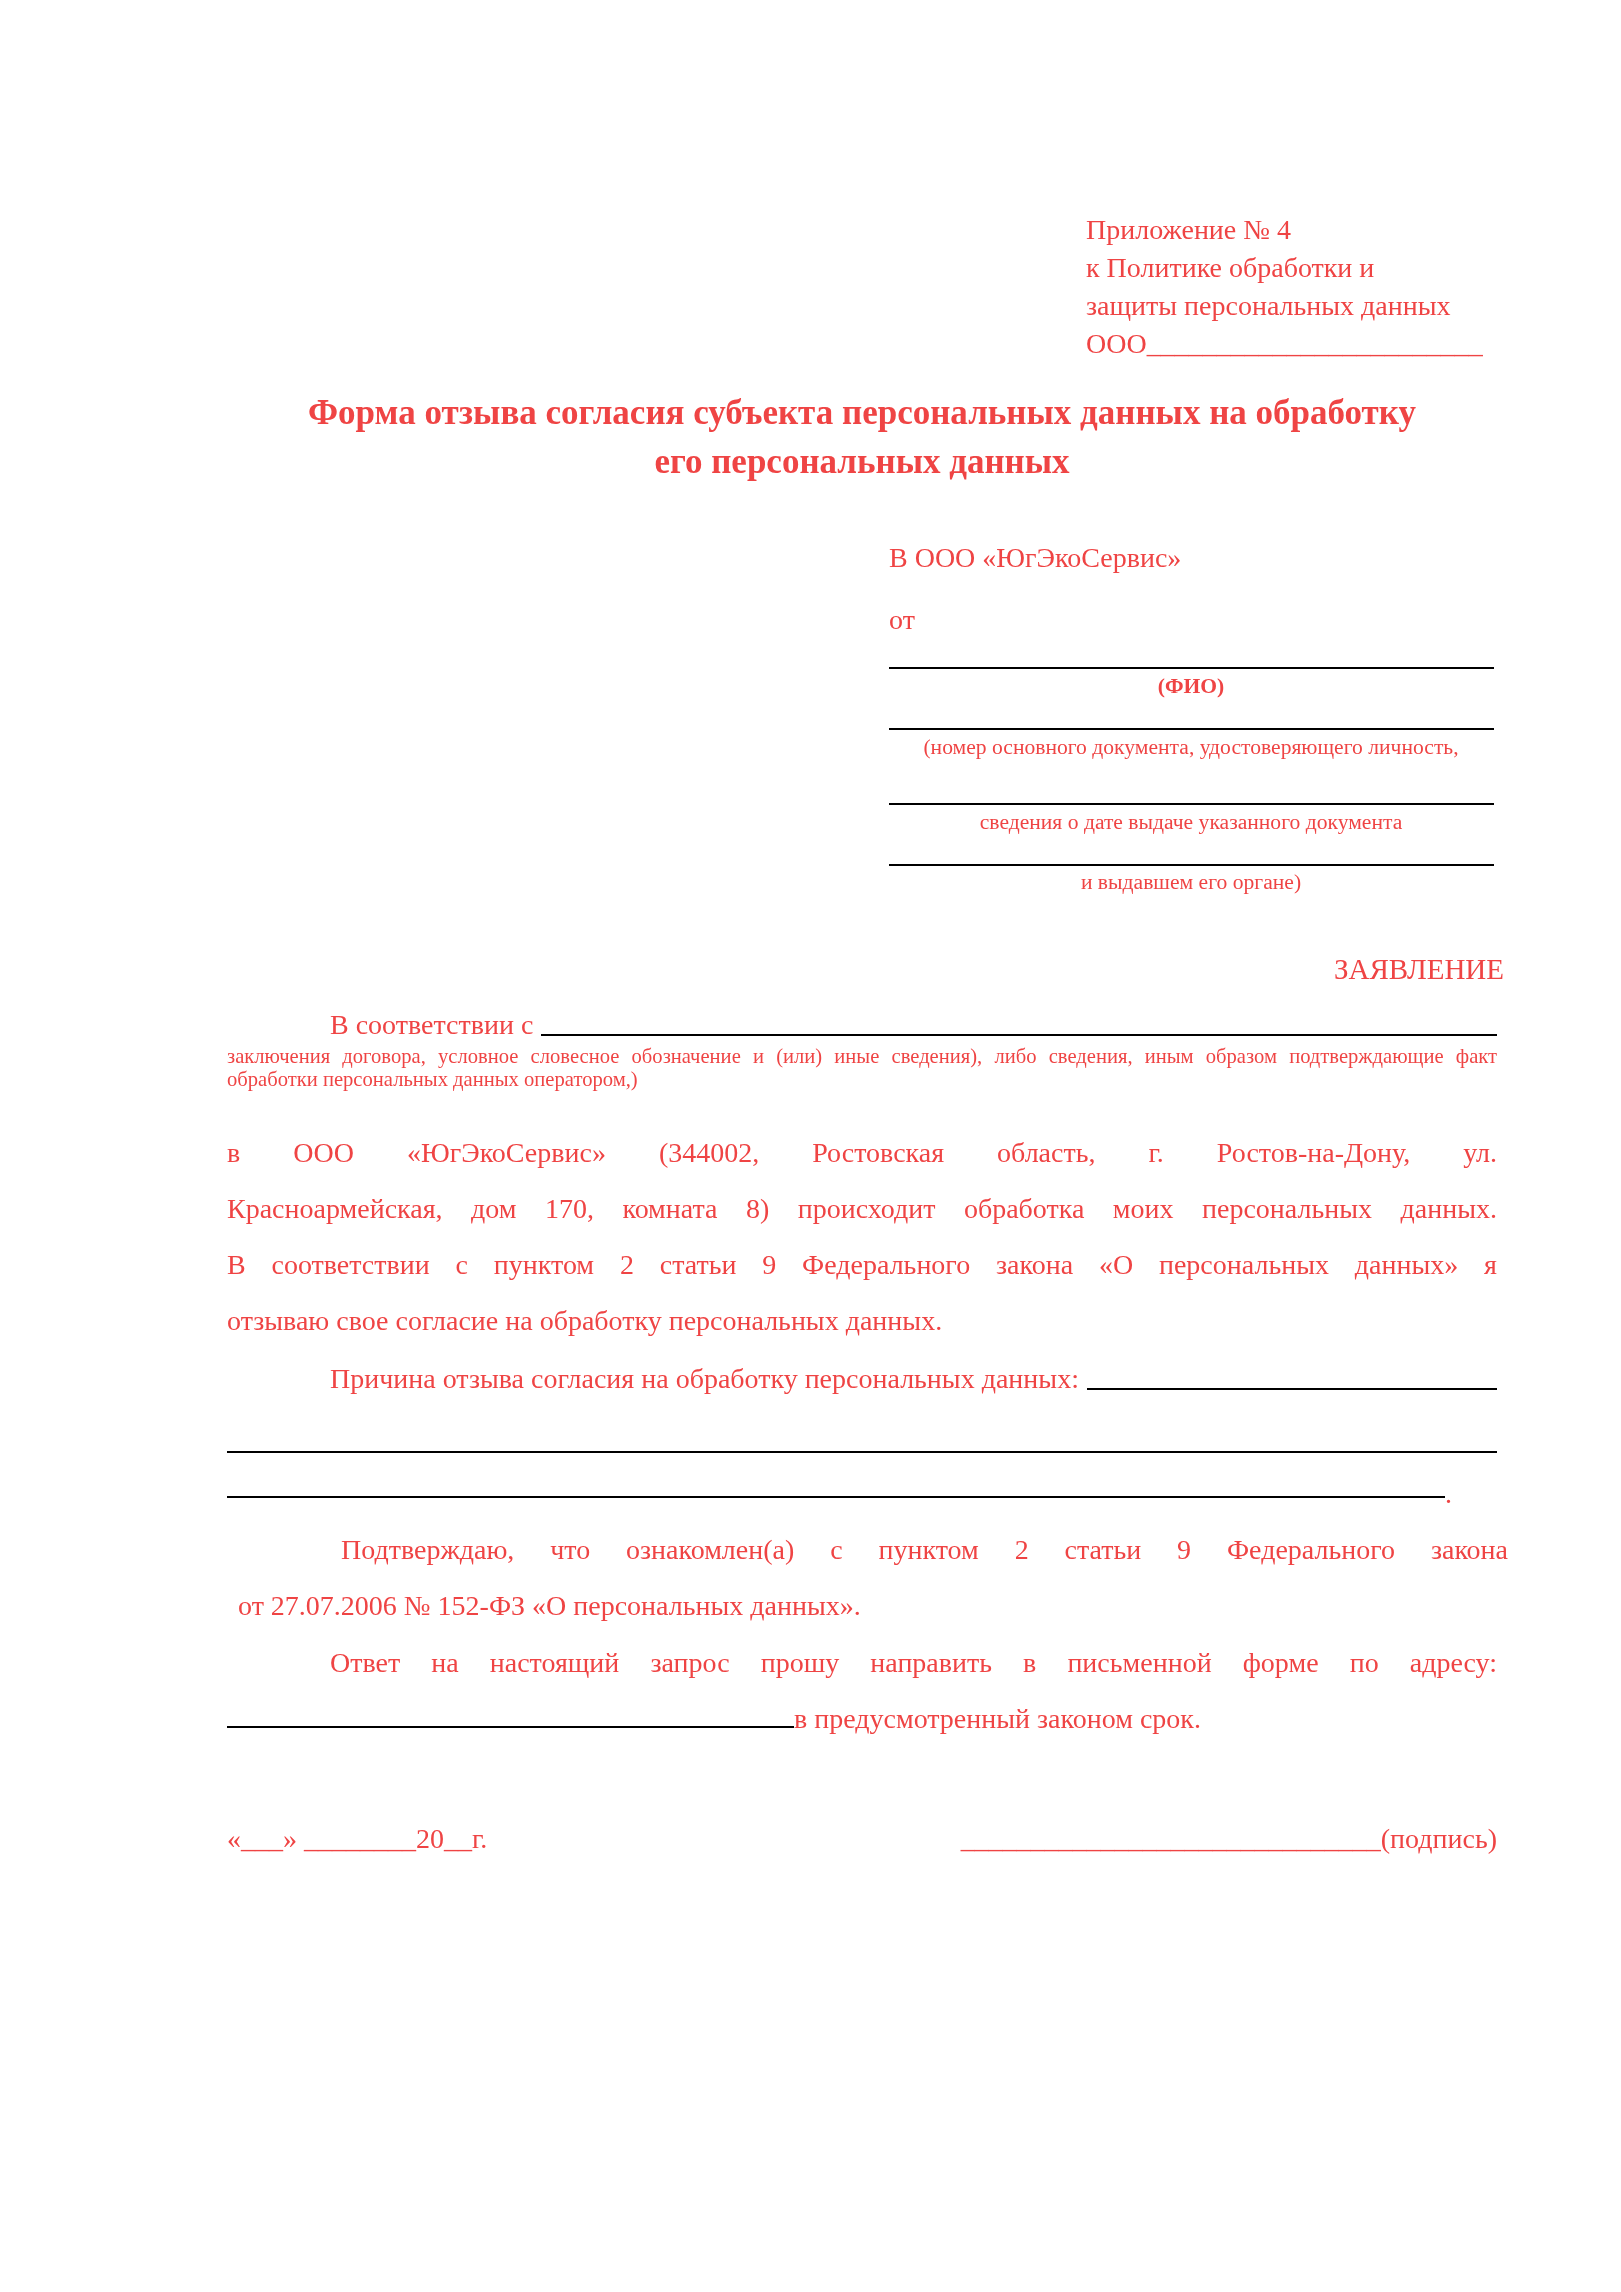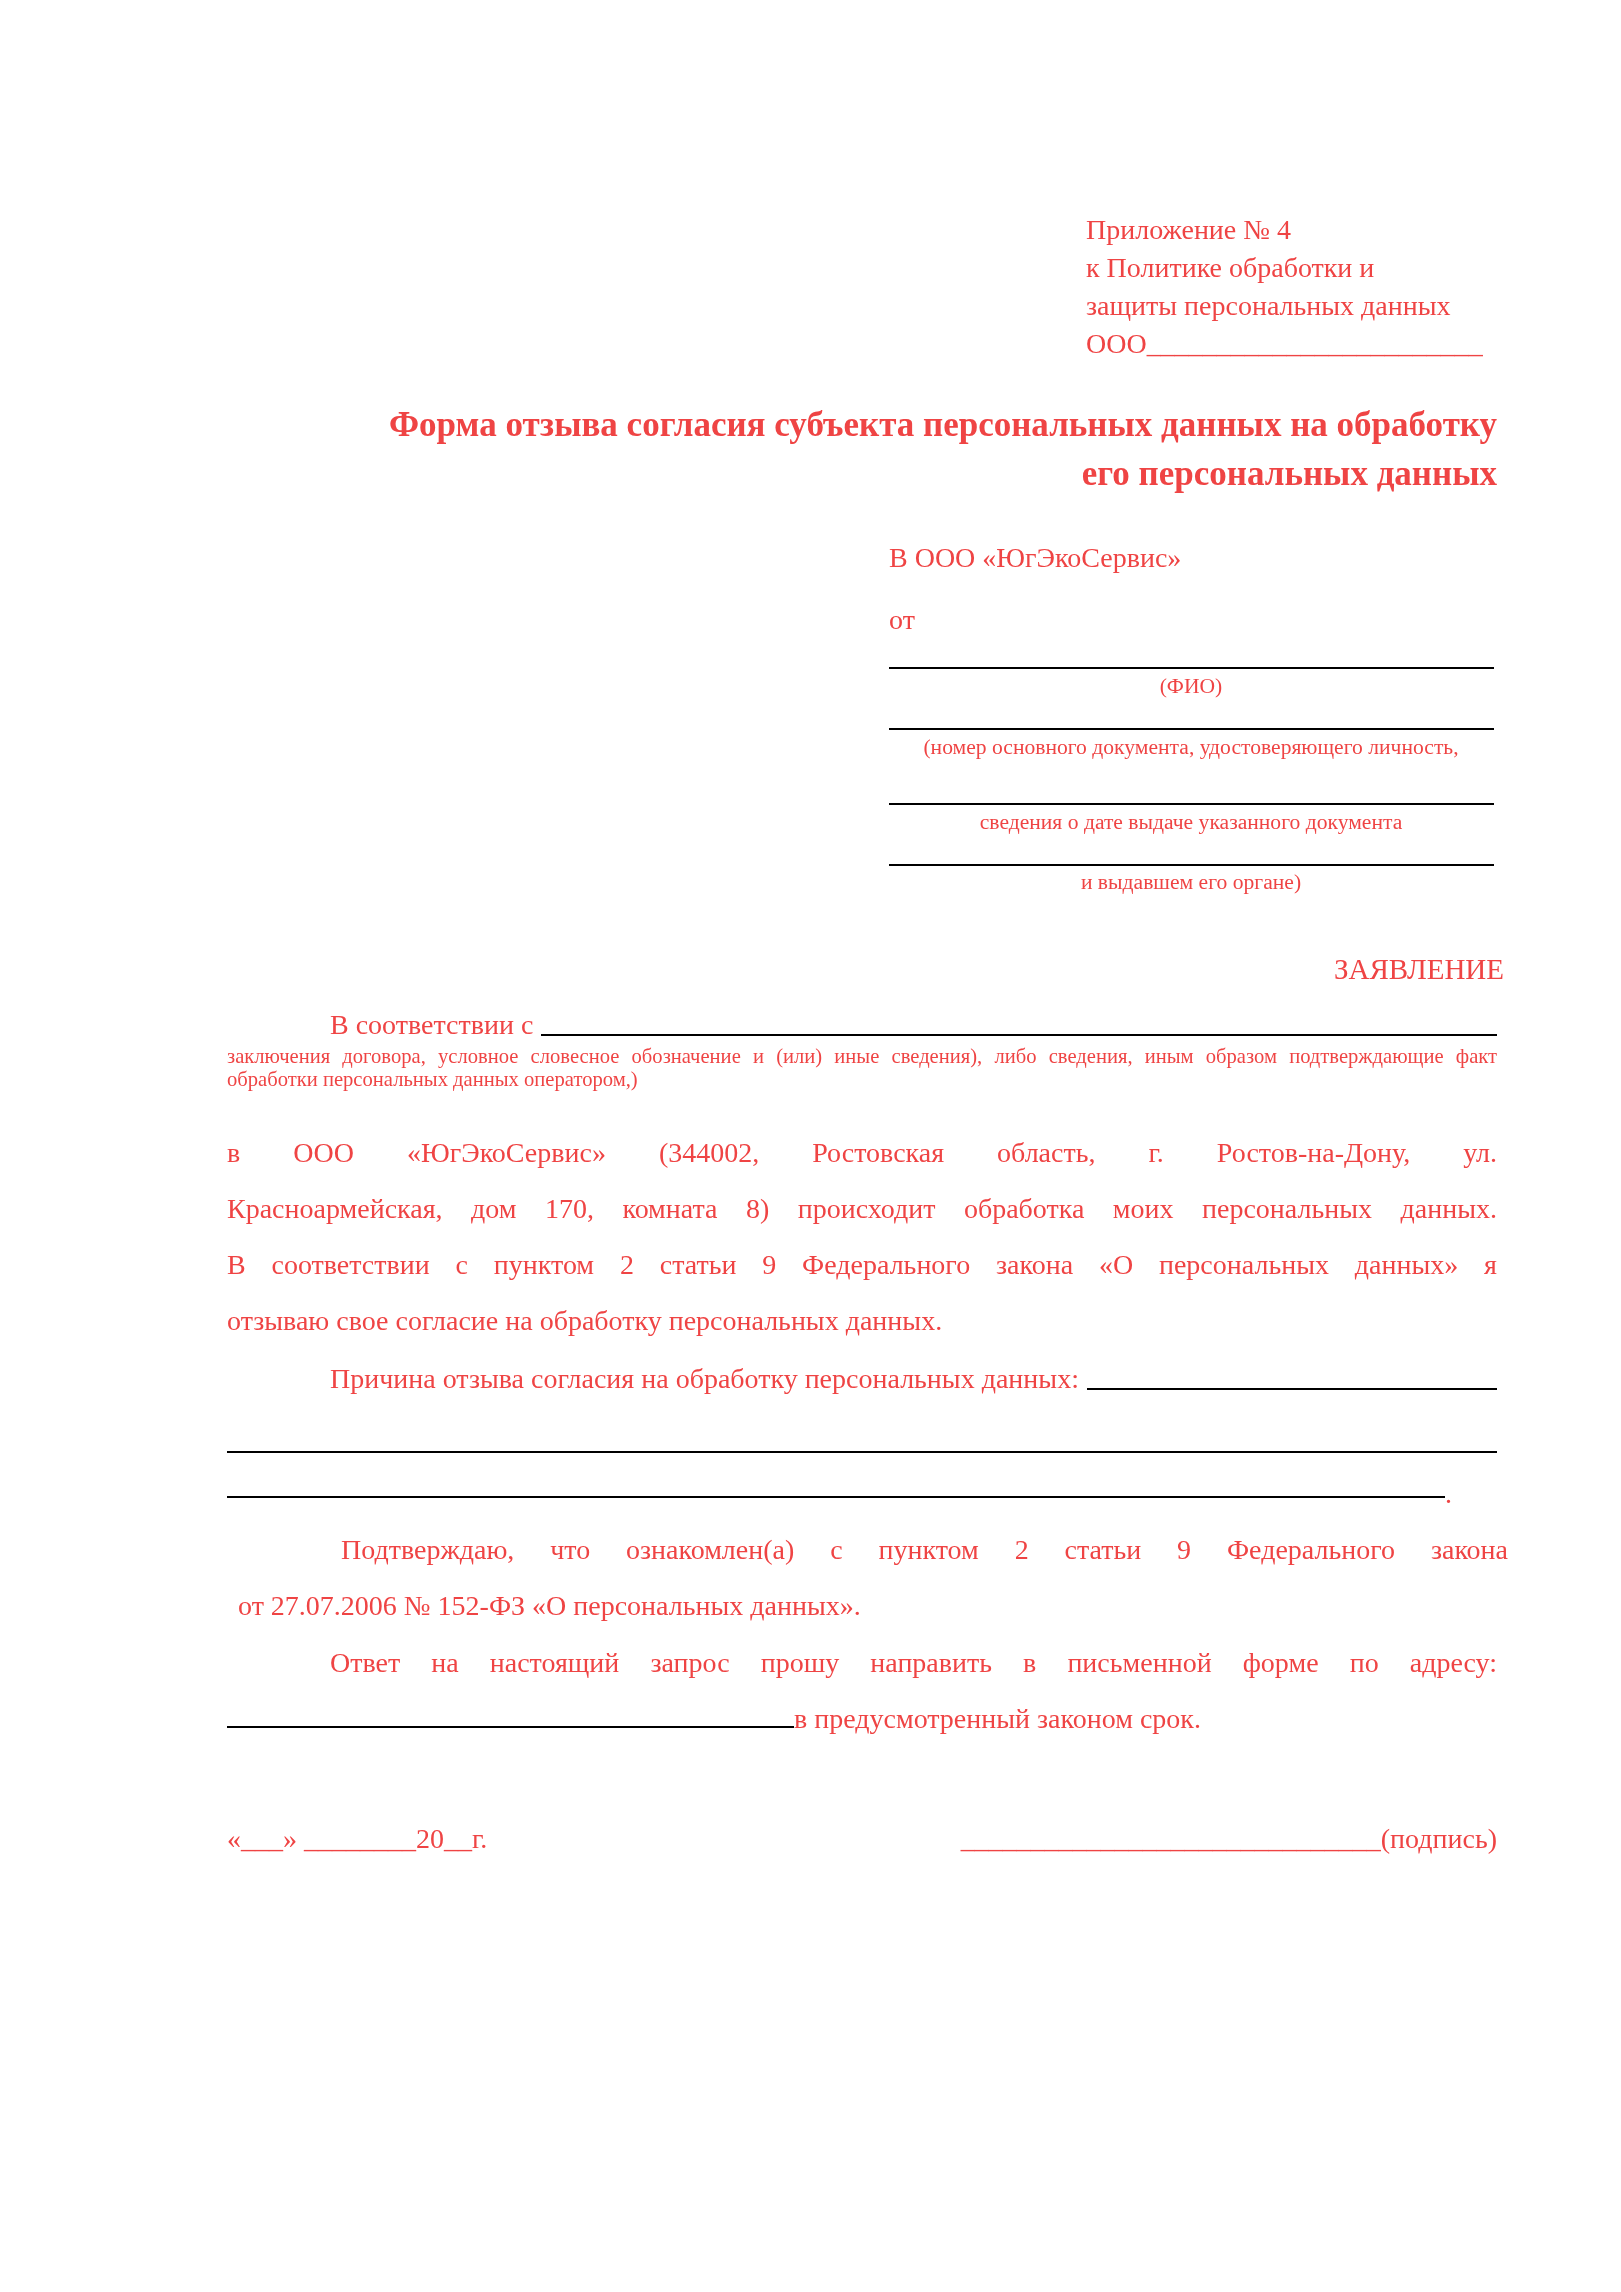--- a/index.html
+++ b/index.html
@@ -11,21 +11,21 @@
     font-family:"Liberation Serif","DejaVu Serif",serif;
     font-size:28px;
     overflow:hidden;
   }
   .abs { position:absolute; }
 
   
   .appendix { left:1086px; top:211px; width:406px; line-height:38px; }
 
   
-  .doc-title { left:227px; top:400px; width:1270px; text-align:right;
+  .doc-title { left:227px; top:388px; width:1270px; text-align:center;
                font-weight:700; font-size:35px; line-height:49px; }
 
   
   .addr-text { left:889px; width:605px; }
   .addr-line { left:889px; width:605px; border-bottom:2px solid #000; height:0; }
   .addr-cap  { left:869px; width:644px; font-size:21.6px; text-align:center; }
 
   .center-head { left:234px; top:953px; width:1270px; text-align:right; font-size:29px; }
 
   
@@ -69,21 +69,21 @@
 
   <div class="abs doc-title">
     <div>Форма отзыва согласия субъекта персональных данных на обработку</div>
     <div>его персональных данных</div>
   </div>
 
   <div class="abs addr-text" style="top:542px;">В ООО «ЮгЭкоСервис»</div>
   <div class="abs addr-text" style="top:604px;">от</div>
 
   <div class="abs addr-line" style="top:667px;"></div>
-  <div class="abs addr-cap" style="top:674px;">(ФИО)</div>
+  <div class="abs addr-cap" style="top:674px;font-weight:bold;">(ФИО)</div>
 
   <div class="abs addr-line" style="top:728px;"></div>
   <div class="abs addr-cap" style="top:735px;">(номер основного документа, удостоверяющего личность,</div>
 
   <div class="abs addr-line" style="top:803px;"></div>
   <div class="abs addr-cap" style="top:810px;">сведения о дате выдаче указанного документа</div>
 
   <div class="abs addr-line" style="top:864px;"></div>
   <div class="abs addr-cap" style="top:870px;">и выдавшем его органе)</div>
 

